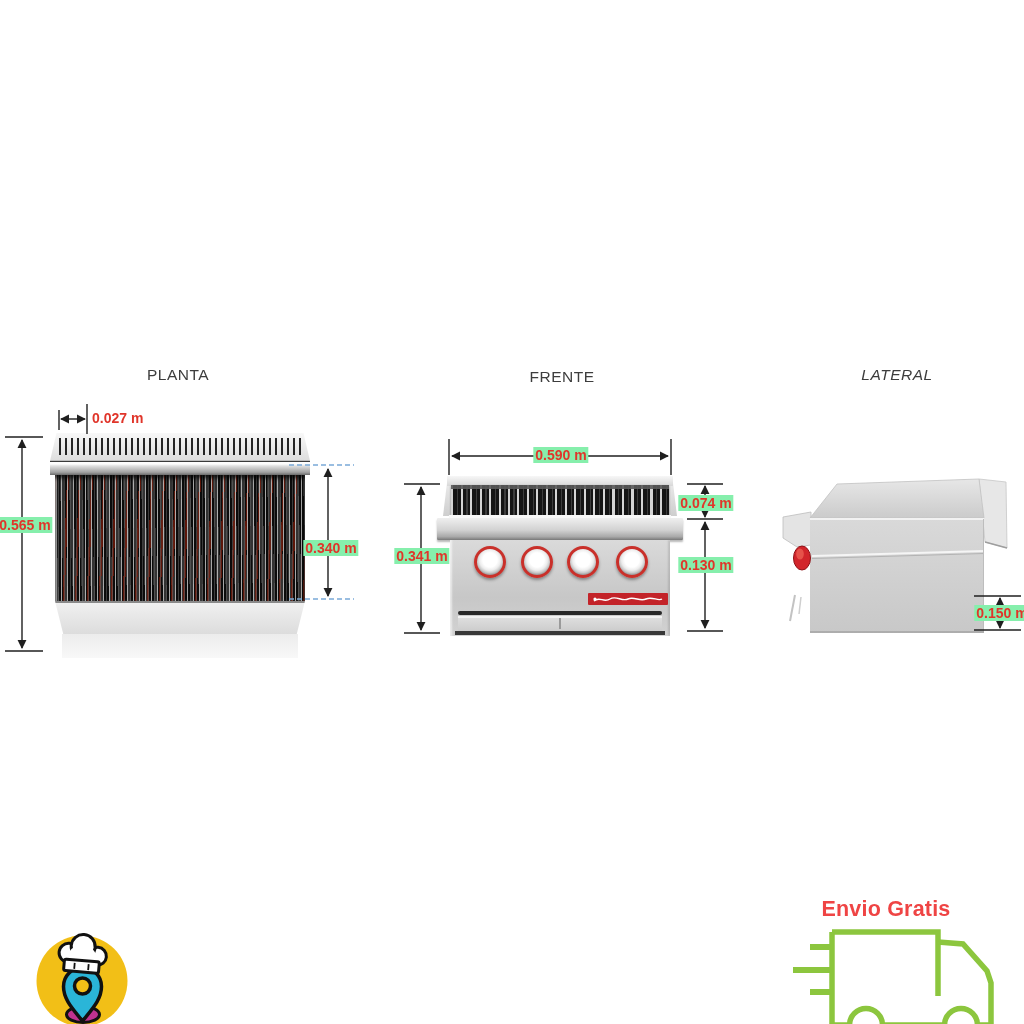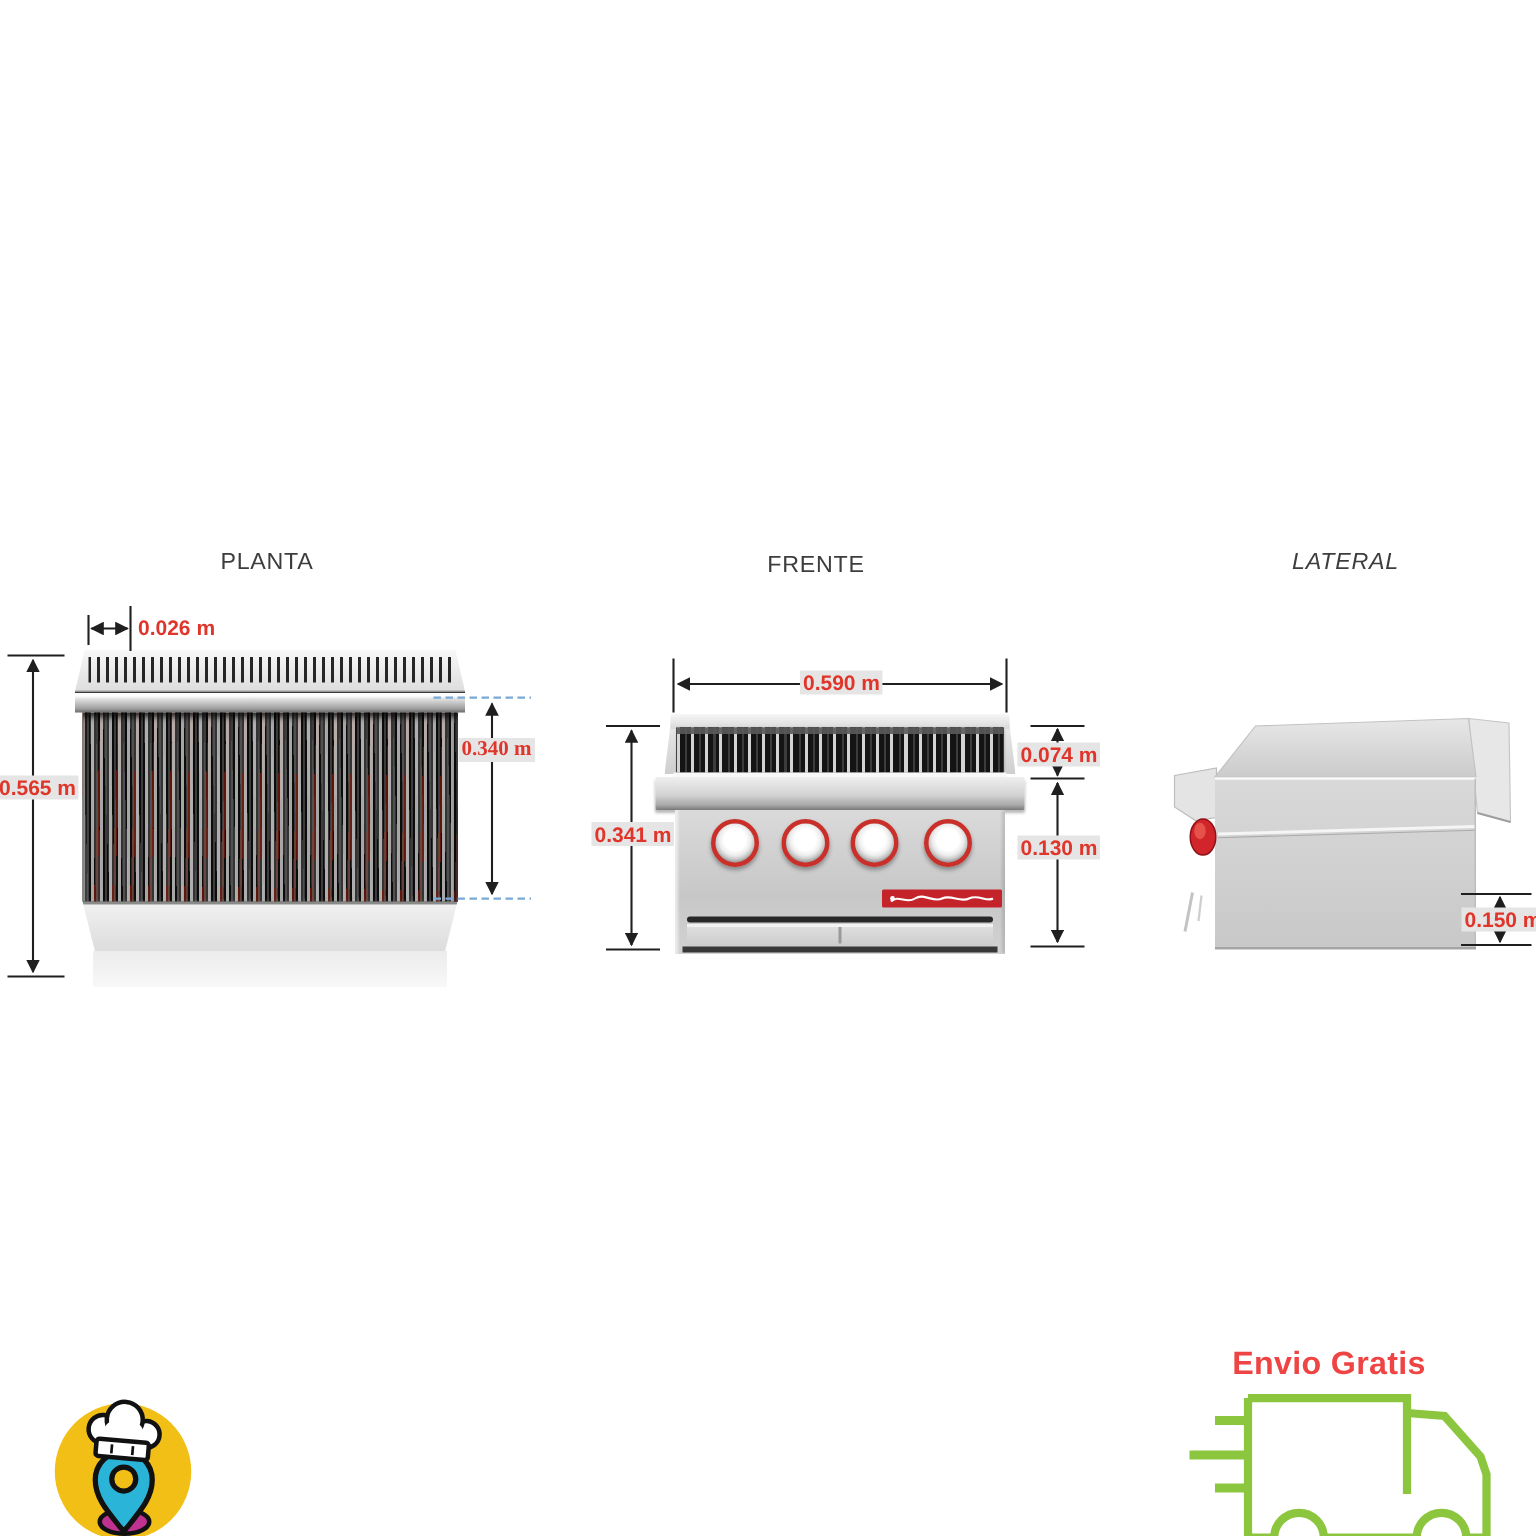--- a/index.html
+++ b/index.html
@@ -10,21 +10,21 @@
   }
   .abs{position:absolute;}
   
   .vtitle{
     position:absolute;transform:translateX(-50%);
     font-size:15.5px;color:#3d3d3d;letter-spacing:.5px;white-space:nowrap;z-index:4;
   }
   
   .dim{
     position:absolute;color:#e0352a;font-weight:bold;font-size:14px;line-height:16px;
-    white-space:nowrap;z-index:5;background:#e5e5e5;padding:0 2px;
+    white-space:nowrap;z-index:5;background:#86efac;padding:0 2px;
   }
   .dim.ctr{transform:translateX(-50%);}
   .dim.nobg{background:transparent;}
   
   #dim-overlay{position:absolute;left:0;top:0;z-index:3;pointer-events:none;}
   
   #planta{left:50px;top:385px;width:260px;height:225px;z-index:1;}
   .p-vents{left:0;top:0;width:260px;height:27px;
     background:linear-gradient(180deg,#f8f8f8,#dedede);
     clip-path:polygon(2.5% 0,97.5% 0,100% 100%,0 100%);
@@ -82,21 +82,21 @@
     font-size:21.5px;font-weight:bold;color:#ef4444;white-space:nowrap;z-index:4;letter-spacing:.2px;
   }
   svg{display:block;}
 </style>
 </head>
 <body>
 
 <div id="canvas">
 
   <span class="vtitle" style="left:178px;top:318px;">PLANTA</span>
-  <span class="vtitle" style="left:544px;top:320px;">FRENTE</span>
+  <span class="vtitle" style="left:562px;top:320px;">FRENTE</span>
   <span class="vtitle" style="left:897px;top:318px;font-style:italic;">LATERAL</span>
 
   <div class="abs" id="planta">
     <div class="abs p-vents">
       <div class="abs p-vent-ticks"></div>
     </div>
     <div class="abs p-band"></div>
     <div class="abs p-grate"></div>
     <div class="abs p-base"></div>
     <div class="abs p-foot"></div>
@@ -190,23 +190,23 @@
       <line x1="705" y1="474" x2="705" y2="580" marker-start="url(#arr)" marker-end="url(#arr)"></line>
     </g>
 
     <g stroke="#1f1f1f" stroke-width="1.4" fill="none">
       <line x1="974" y1="548" x2="1021" y2="548"></line>
       <line x1="974" y1="582" x2="1021" y2="582"></line>
       <line x1="1000" y1="550" x2="1000" y2="580" marker-start="url(#arr)" marker-end="url(#arr)"></line>
     </g>
   </svg>
 
-  <span class="dim nobg" style="left:90px;top:362px;">0.026 m</span>
+  <span class="dim nobg" style="left:90px;top:362px;">0.027 m</span>
   <span class="dim ctr" style="left:25px;top:469px;">0.565 m</span>
-  <span class="dim ctr" style="left:331px;top:444px;font-family:Liberation Serif, serif;">0.340 m</span>
+  <span class="dim ctr" style="left:331px;top:492px;">0.340 m</span>
   <span class="dim ctr" style="left:561px;top:399px;">0.590 m</span>
   <span class="dim ctr" style="left:422px;top:500px;">0.341 m</span>
   <span class="dim ctr" style="left:706px;top:447px;">0.074 m</span>
   <span class="dim ctr" style="left:706px;top:509px;">0.130 m</span>
   <span class="dim ctr" style="left:1002px;top:557px;">0.150 m</span>
 
   <span class="shipping-label">Envio Gratis</span>
   <svg class="abs" style="left:782px;top:845px;z-index:2;" width="242" height="165" viewBox="782 845 242 165">
     <g stroke="#8cc63e" stroke-width="5.5" fill="none">
       <path d="M832,884 H938 V948"></path>

